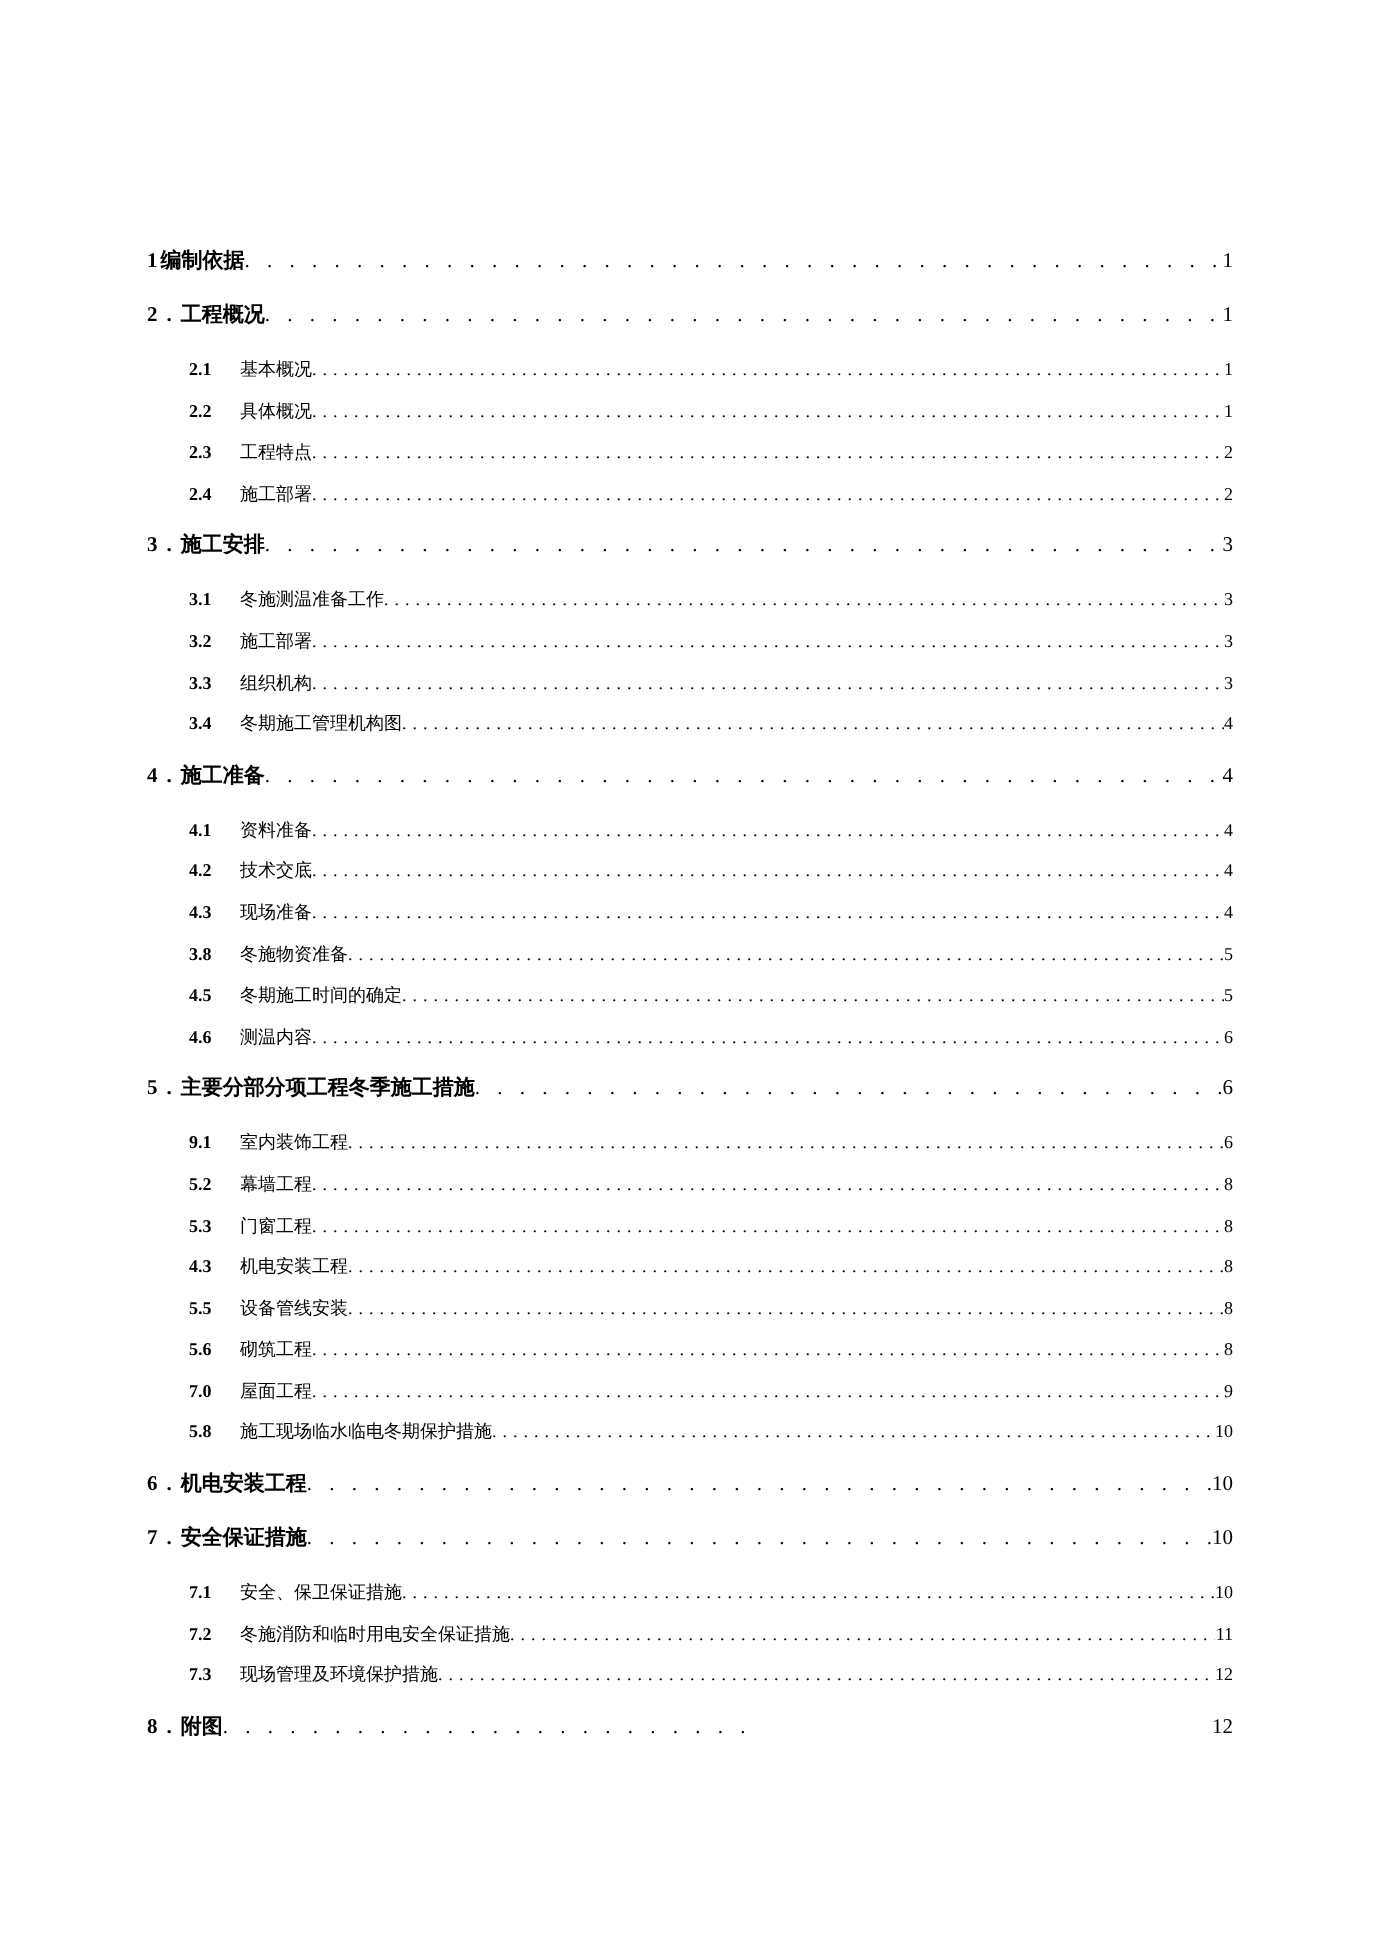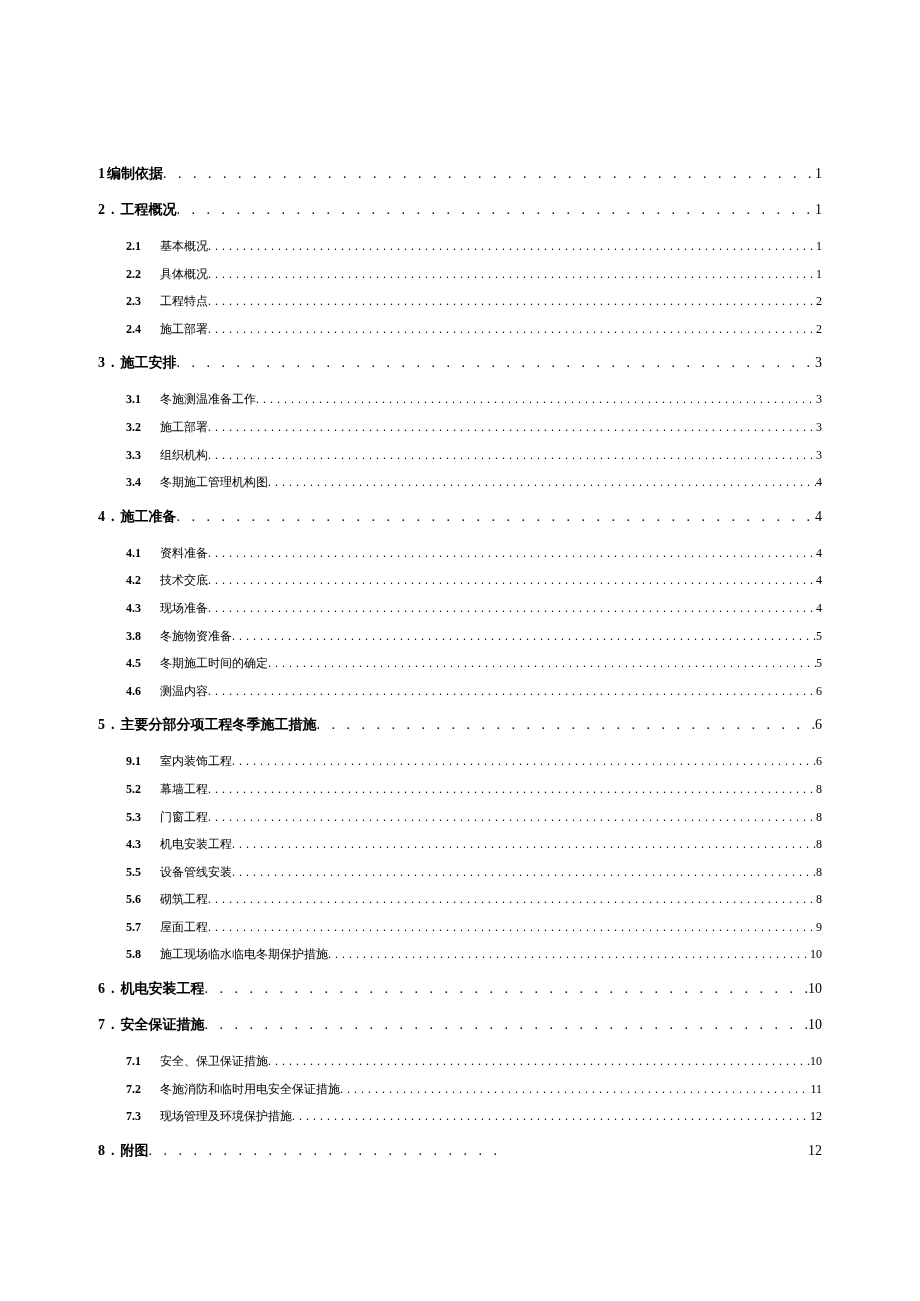--- a/index.html
+++ b/index.html
@@ -219,21 +219,21 @@
           <span class="dots">..................................................................................................................................................</span>
           <span class="pg">8</span>
         </div>
         <div class="toc-h2">
           <span class="num">5.6</span>
           <span class="title">砌筑工程</span>
           <span class="dots">..................................................................................................................................................</span>
           <span class="pg">8</span>
         </div>
         <div class="toc-h2">
-          <span class="num">5.7</span>
+          <span class="num">7.0</span>
           <span class="title">屋面工程</span>
           <span class="dots">..................................................................................................................................................</span>
           <span class="pg">9</span>
         </div>
         <div class="toc-h2">
           <span class="num">5.8</span>
           <span class="title">施工现场临水临电冬期保护措施</span>
           <span class="dots">..................................................................................................................................................</span>
           <span class="pg">10</span>
         </div>

